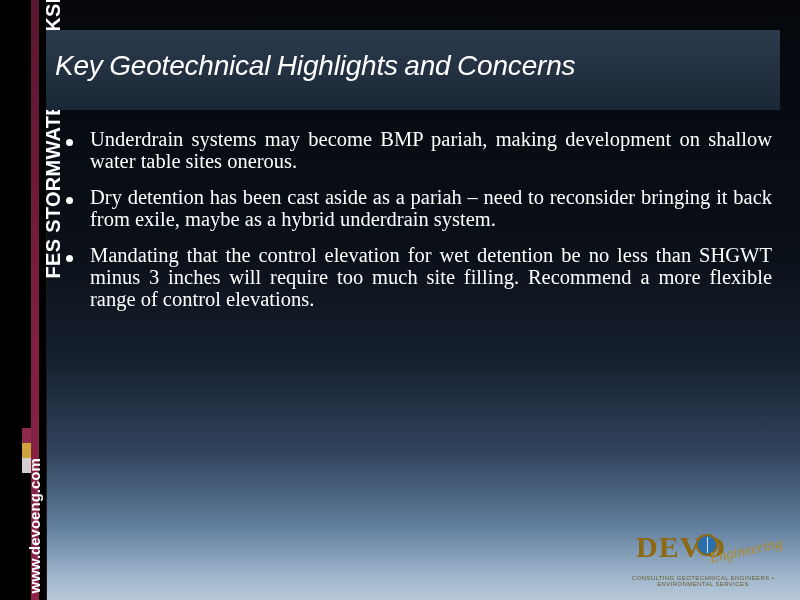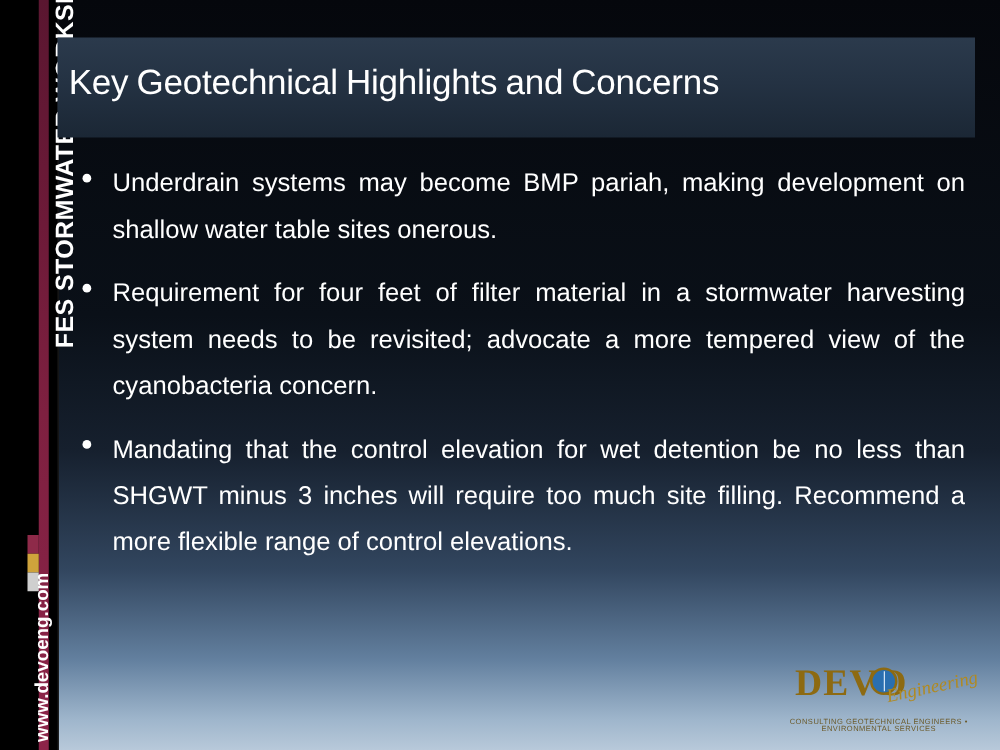--- a/index.html
+++ b/index.html
@@ -84,20 +84,21 @@
   }
 
   
   .title-bar {
     position: absolute;
     left: 46px;
     top: 30px;
     width: 734px;
     height: 80px;
     background: linear-gradient(to bottom, #2b3a4c 0%, #243243 45%, #1b2735 100%);
+    font-style: italic;
   }
   .title-text {
     position: absolute;
     left: 9px;
     top: 20px;
     color: #ffffff;
     font-size: 28px;
     font-family: "Liberation Sans", sans-serif;
     letter-spacing: -0.2px;
     word-spacing: -1px;
@@ -112,25 +113,25 @@
   }
   ul.bullets {
     list-style: none;
     margin: 0;
     padding: 0;
   }
   ul.bullets li {
     position: relative;
     color: #ffffff;
     font-size: 20.5px;
-    line-height: 37px;
+    line-height: 22px;
     margin-bottom: 14px;
     padding-left: 34px;
     text-align: justify;
-    font-family: Liberation Sans, sans-serif;
+    font-family: Liberation Serif, serif;
   }
   ul.bullets li .dot {
     position: absolute;
     left: 10px;
     top: 11px;
     width: 7px;
     height: 7px;
     border-radius: 50%;
     background: #ffffff;
   }
@@ -221,21 +222,21 @@
   </div>
 
   <div class="body">
     <ul class="bullets">
       <li>
         <span class="dot"></span>
         <span class="txt">Underdrain systems may become BMP pariah, making development on shallow water table sites onerous.</span>
       </li>
       <li>
         <span class="dot"></span>
-        <span class="txt">Requirement for four feet of filter material in a stormwater harvesting system needs to be revisited; advocate a more tempered view of the cyanobacteria concern.</span>
+        <span class="txt">Dry detention has been cast aside as a pariah – need to reconsider bringing it back from exile, maybe as a hybrid underdrain system.</span>
       </li>
       <li>
         <span class="dot"></span>
         <span class="txt">Mandating that the control elevation for wet detention be no less than SHGWT minus 3 inches will require too much site filling. Recommend a more flexible range of control elevations.</span>
       </li>
     </ul>
   </div>
 
   <div class="logo">
     <div class="logo-devo">DEVO</div>

